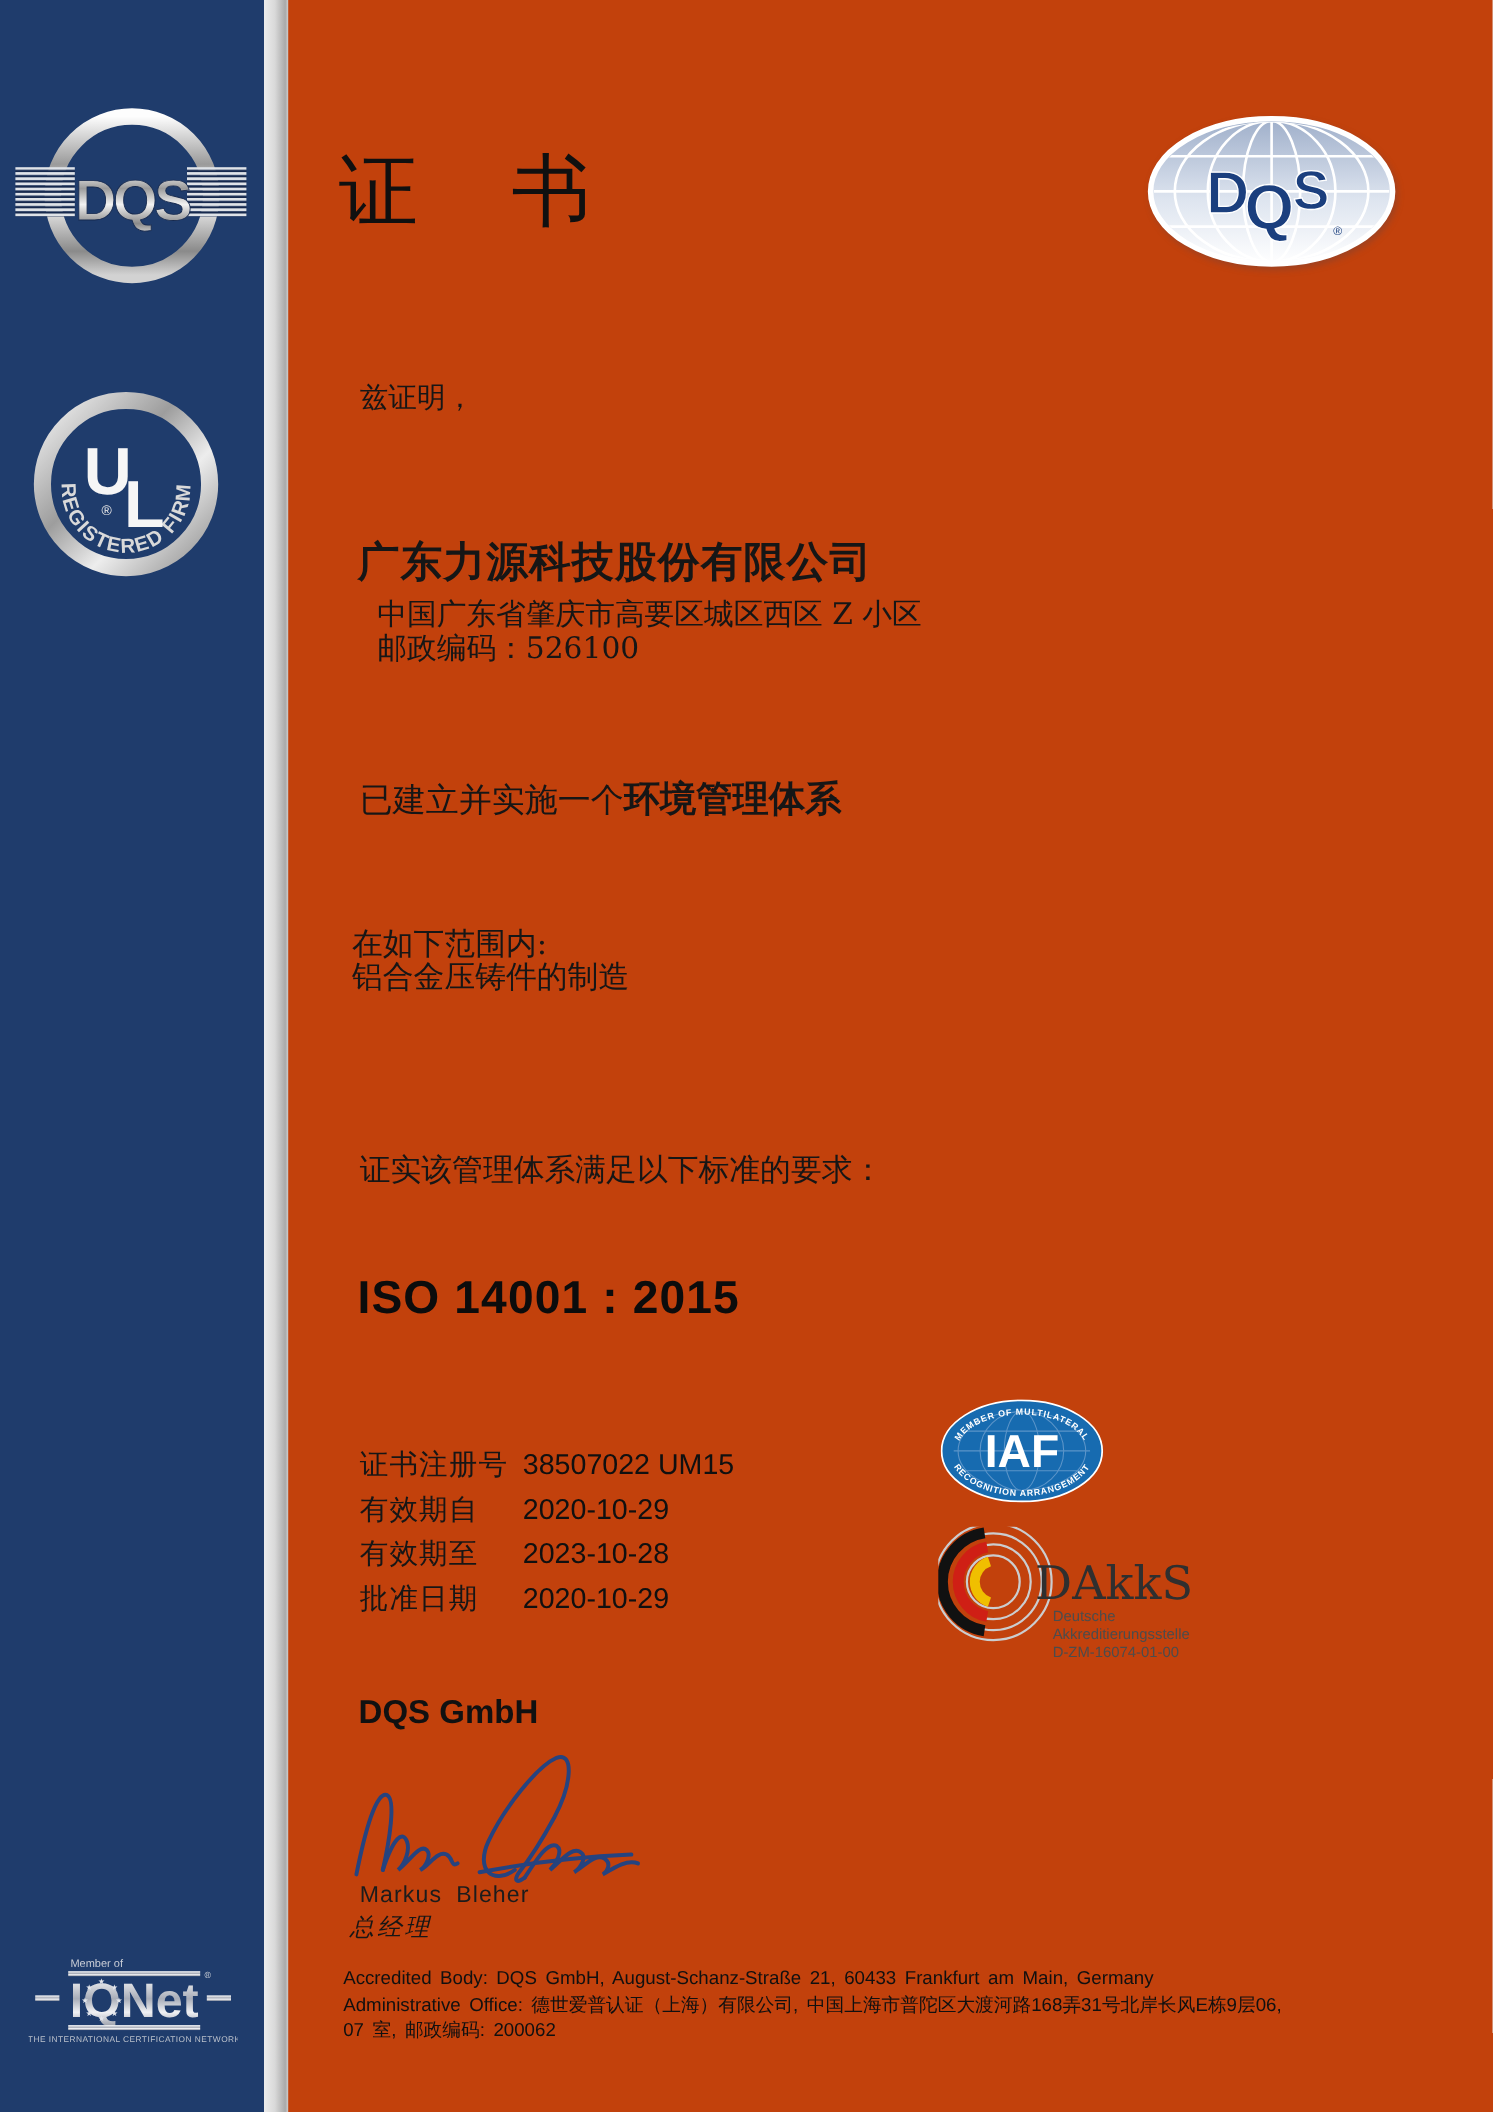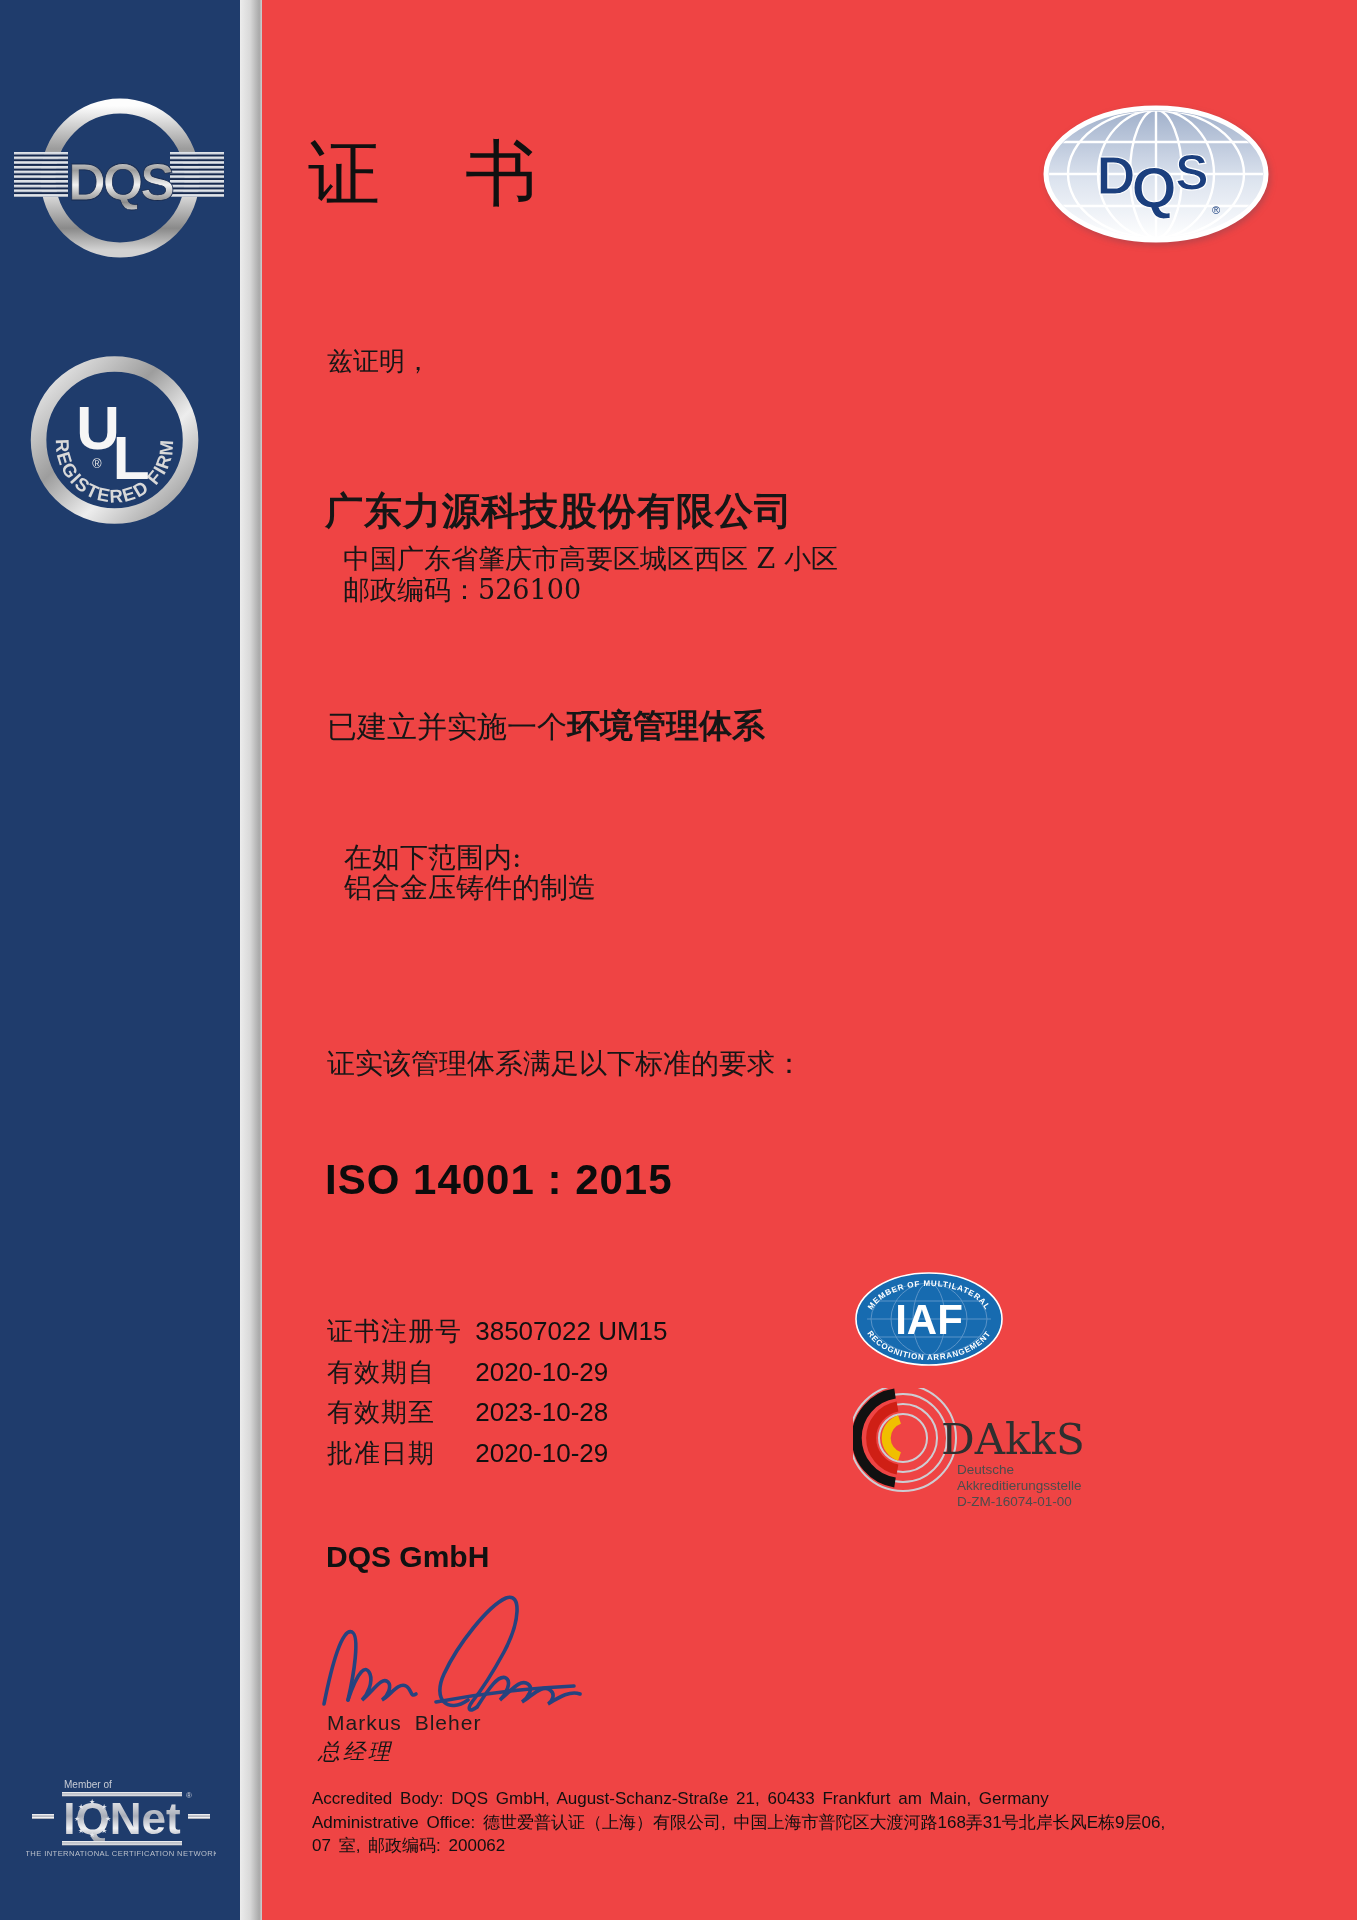--- a/index.html
+++ b/index.html
@@ -1,32 +1,32 @@
 <!DOCTYPE html>
 <html><head>
 <meta charset="utf-8">
 <style>
   html,body{margin:0;padding:0;background:#e8e8e8;}
   .page{
-    position:relative;width:1357px;height:1920px;background:#ef4444;
+    position:relative;width:1357px;height:1920px;background:#c2410c;
     font-family:"Liberation Sans",sans-serif;overflow:hidden;margin:0 auto;
   }
   .abs{position:absolute;}
   .sidebar{left:0;top:0;width:240px;height:1920px;background:#1f3c6c;}
   .side-strip{left:240px;top:0;width:22px;height:1920px;
     background:linear-gradient(90deg,#ececec 0%,#d9d9d9 45%,#a9a9a9 88%,#cfcfcf 100%);}
   .cn-serif{font-family:"DejaVu Serif","Liberation Serif",serif;color:#161616;}
   .sans{font-family:"Liberation Sans",sans-serif;color:#141414;}
   .doc-title{left:308px;top:126px;font-size:72px;word-spacing:58px;letter-spacing:2px;color:#101010;}
   .intro{left:327px;top:344px;font-size:26px;}
   .company-name{left:325px;top:486px;font-size:38px;font-weight:bold;letter-spacing:1px;}
   .company-addr{left:326px;top:543px;font-size:27px;line-height:31px;margin-left:17px;}
   .ems-line{left:327px;top:704px;font-size:30px;}
   .ems-line b{font-family:"Liberation Sans",sans-serif;font-size:33px;font-weight:bold;}
-  .scope{left:344px;top:843px;font-size:28px;line-height:30px;}
+  .scope{left:320px;top:843px;font-size:28px;line-height:30px;}
   .audit{left:327px;top:1048px;font-size:28px;line-height:31px;}
   .standard{left:325px;top:1156px;font-size:42px;font-weight:bold;letter-spacing:1px;color:#0c0c0c;}
   .details{left:327px;top:1314px;}
   .details .row{height:40.5px;font-size:26px;}
   .details .lbl{display:inline-block;width:141px;font-family:"DejaVu Serif","Liberation Serif",serif;color:#161616;letter-spacing:1px;}
   .details .val{font-family:"Liberation Sans",sans-serif;color:#101010;}
   .issuer{left:326px;top:1540px;font-size:30px;font-weight:bold;color:#111;}
   .signer-name{left:327px;top:1711px;font-size:21px;word-spacing:6px;letter-spacing:1px;color:#1c1c1c;}
   .signer-title{left:318px;top:1737px;font-size:22px;letter-spacing:3px;font-style:italic;}
   .footer{left:312px;top:1787px;width:1040px;font-size:17px;line-height:23.5px;word-spacing:3px;color:#101010;}

